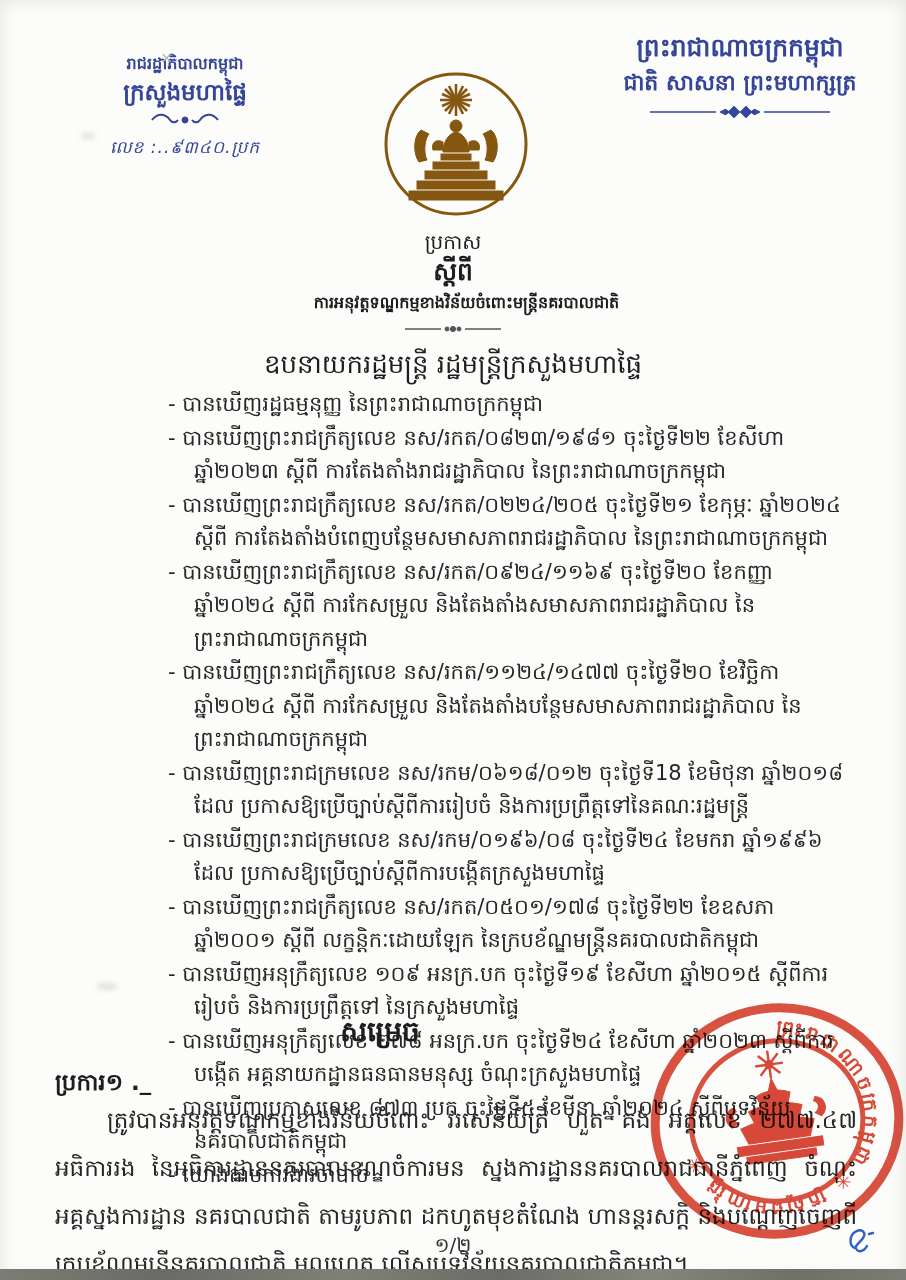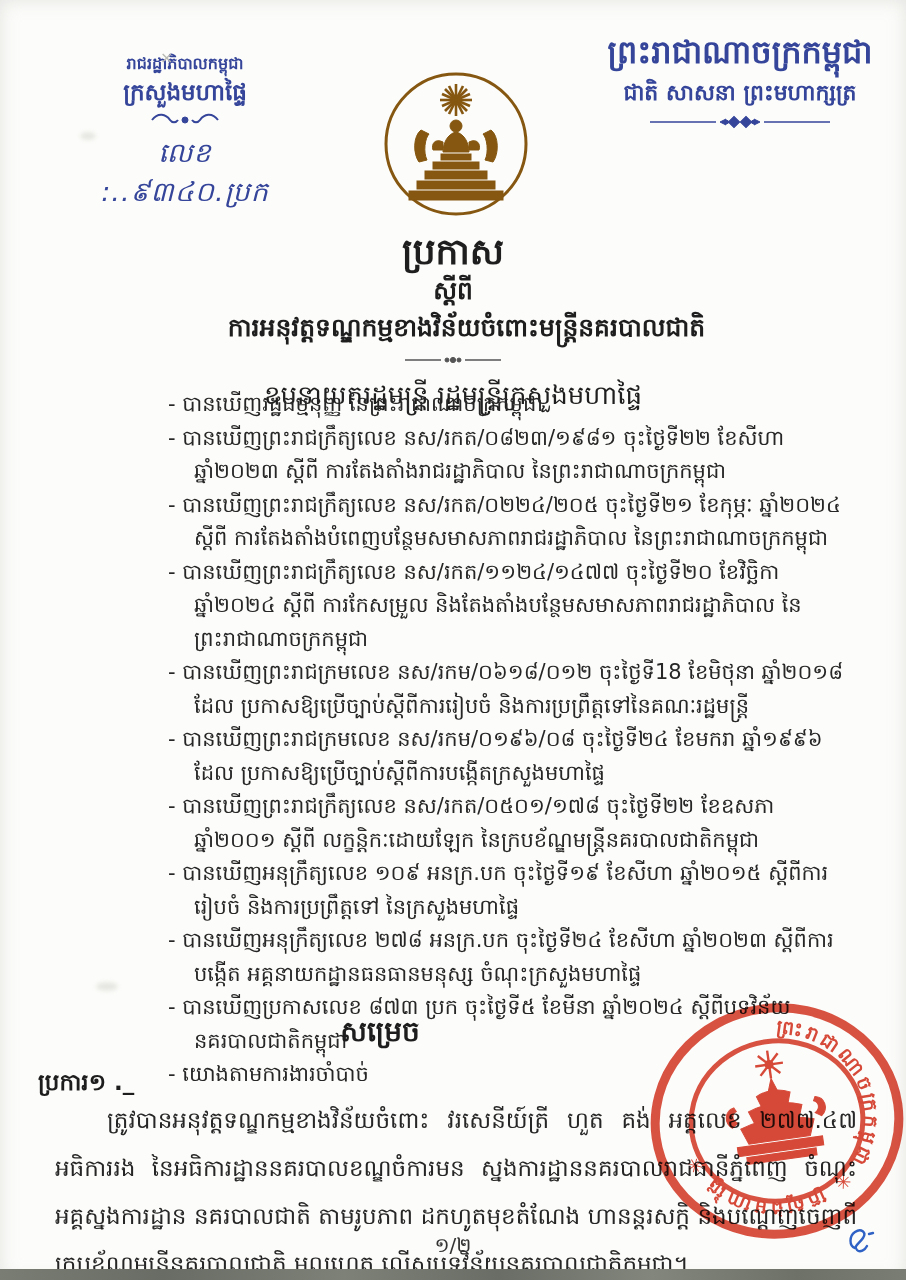--- a/index.html
+++ b/index.html
@@ -14,46 +14,46 @@
     box-shadow:inset 0 0 18px rgba(180,180,175,.35);
   }
   
   .hdr-left{
     position:absolute;left:70px;top:52px;width:230px;
     text-align:center;color:#35459a;
   }
   .hdr-left .l1{font-size:16px;font-weight:bold;line-height:1.5;}
   .hdr-left .l2{font-size:23px;font-weight:bold;line-height:1.4;}
   .hdr-left .orn{margin:4px auto 2px;}
-  .hdr-left .num{font-size:27px;font-style:italic;margin-top:4px;letter-spacing:1px;}
+  .hdr-left .num{font-size:17px;font-style:italic;margin-top:4px;letter-spacing:1px;}
   .hdr-right{
     position:absolute;left:590px;top:30px;width:300px;
     text-align:center;color:#35459a;
   }
-  .hdr-right .l1{font-size:32px;font-weight:bold;line-height:1.4;}
+  .hdr-right .l1{font-size:25px;font-weight:bold;line-height:1.4;}
   .hdr-right .l2{font-size:22px;font-weight:bold;line-height:1.6;}
   .hdr-right .orn{margin-top:4px;}
   .emblem{position:absolute;left:383px;top:70px;}
   
   .title-block{position:absolute;left:0;top:230px;width:906px;text-align:center;color:#1e1e1e;}
-  .title-block .t1{font-size:36px;font-weight:bold;line-height:1.2;}
+  .title-block .t1{font-size:20px;font-weight:normal;line-height:1.2;}
   .title-block .t2{font-size:25px;font-weight:bold;line-height:1.3;margin-top:2px;}
-  .title-block .t3{font-size:25px;font-weight:bold;line-height:1.3;margin-top:4px;padding-left:27px;}
+  .title-block .t3{font-size:16px;font-weight:bold;line-height:1.3;margin-top:4px;padding-left:27px;}
   .title-block .tdiv{margin:6px auto 10px;}
   .title-block .t4{font-size:26px;font-weight:normal;margin-top:8px;}
   
   .preamble{
     position:absolute;left:168px;top:388px;width:692px;
     font-size:21px;line-height:33.5px;color:#262626;
   }
   .preamble .pre-item{text-indent:-26px;padding-left:26px;}
   
   .decide-head{position:absolute;left:0;top:1014px;width:760px;text-align:center;
     font-size:28px;font-weight:bold;color:#1d1d1d;}
-  .article-label{position:absolute;left:38px;top:1068px;font-size:23px;font-weight:bold;color:#1d1d1d;}
+  .article-label{position:absolute;left:55px;top:1068px;font-size:23px;font-weight:bold;color:#1d1d1d;}
   .article-text{
     position:absolute;left:55px;top:1096px;width:802px;
     font-size:23px;line-height:48px;color:#262626;
     text-indent:52px;text-align:justify;
   }
   .page-num{position:absolute;left:0;top:1232px;width:906px;text-align:center;
     font-size:20px;color:#333;}
   
   .stamp{
     position:absolute;left:648px;top:1002px;width:258px;height:238px;
@@ -158,20 +158,21 @@
         </g>
       </svg>
     </div>
     <div class="t4">ឧបនាយករដ្ឋមន្ត្រី រដ្ឋមន្ត្រីក្រសួងមហាផ្ទៃ</div>
   </div>
 
   <div class="preamble">
       <div class="pre-item">- បានឃើញរដ្ឋធម្មនុញ្ញ នៃព្រះរាជាណាចក្រកម្ពុជា</div>
       <div class="pre-item">- បានឃើញព្រះរាជក្រឹត្យលេខ នស/រកត/០៨២៣/១៩៨១ ចុះថ្ងៃទី២២ ខែសីហា ឆ្នាំ២០២៣ ស្តីពី ការតែងតាំងរាជរដ្ឋាភិបាល នៃព្រះរាជាណាចក្រកម្ពុជា</div>
       <div class="pre-item">- បានឃើញព្រះរាជក្រឹត្យលេខ នស/រកត/០២២៤/២០៥ ចុះថ្ងៃទី២១ ខែកុម្ភៈ ឆ្នាំ២០២៤ ស្តីពី ការតែងតាំងបំពេញបន្ថែមសមាសភាពរាជរដ្ឋាភិបាល នៃព្រះរាជាណាចក្រកម្ពុជា</div>
+      <div class="pre-item">- បានឃើញព្រះរាជក្រឹត្យលេខ នស/រកត/០៩២៤/១១៦៩ ចុះថ្ងៃទី២០ ខែកញ្ញា ឆ្នាំ២០២៤ ស្តីពី ការកែសម្រួល និងតែងតាំងសមាសភាពរាជរដ្ឋាភិបាល នៃព្រះរាជាណាចក្រកម្ពុជា</div>
       <div class="pre-item">- បានឃើញព្រះរាជក្រឹត្យលេខ នស/រកត/១១២៤/១៤៧៧ ចុះថ្ងៃទី២០ ខែវិច្ឆិកា ឆ្នាំ២០២៤ ស្តីពី ការកែសម្រួល និងតែងតាំងបន្ថែមសមាសភាពរាជរដ្ឋាភិបាល នៃព្រះរាជាណាចក្រកម្ពុជា</div>
       <div class="pre-item">- បានឃើញព្រះរាជក្រមលេខ នស/រកម/០៦១៨/០១២ ចុះថ្ងៃទី18 ខែមិថុនា ឆ្នាំ២០១៨ ដែល ប្រកាសឱ្យប្រើច្បាប់ស្តីពីការរៀបចំ និងការប្រព្រឹត្តទៅនៃគណៈរដ្ឋមន្ត្រី</div>
       <div class="pre-item">- បានឃើញព្រះរាជក្រមលេខ នស/រកម/០១៩៦/០៨ ចុះថ្ងៃទី២៤ ខែមករា ឆ្នាំ១៩៩៦ ដែល ប្រកាសឱ្យប្រើច្បាប់ស្តីពីការបង្កើតក្រសួងមហាផ្ទៃ</div>
       <div class="pre-item">- បានឃើញព្រះរាជក្រឹត្យលេខ នស/រកត/០៥០១/១៧៨ ចុះថ្ងៃទី២២ ខែឧសភា ឆ្នាំ២០០១ ស្តីពី លក្ខន្តិកៈដោយឡែក នៃក្របខ័ណ្ឌមន្ត្រីនគរបាលជាតិកម្ពុជា</div>
       <div class="pre-item">- បានឃើញអនុក្រឹត្យលេខ ១០៩ អនក្រ.បក ចុះថ្ងៃទី១៩ ខែសីហា ឆ្នាំ២០១៥ ស្តីពីការរៀបចំ និងការប្រព្រឹត្តទៅ នៃក្រសួងមហាផ្ទៃ</div>
       <div class="pre-item">- បានឃើញអនុក្រឹត្យលេខ ២៧៨ អនក្រ.បក ចុះថ្ងៃទី២៤ ខែសីហា ឆ្នាំ២០២៣ ស្តីពីការបង្កើត អគ្គនាយកដ្ឋានធនធានមនុស្ស ចំណុះក្រសួងមហាផ្ទៃ</div>
       <div class="pre-item">- បានឃើញប្រកាសលេខ ៨៧៣ ប្រក ចុះថ្ងៃទី៥ ខែមីនា ឆ្នាំ២០២៤ ស្តីពីបទវិន័យនគរបាលជាតិកម្ពុជា</div>
       <div class="pre-item">- យោងតាមការងារចាំបាច់</div>
     </div>
 

